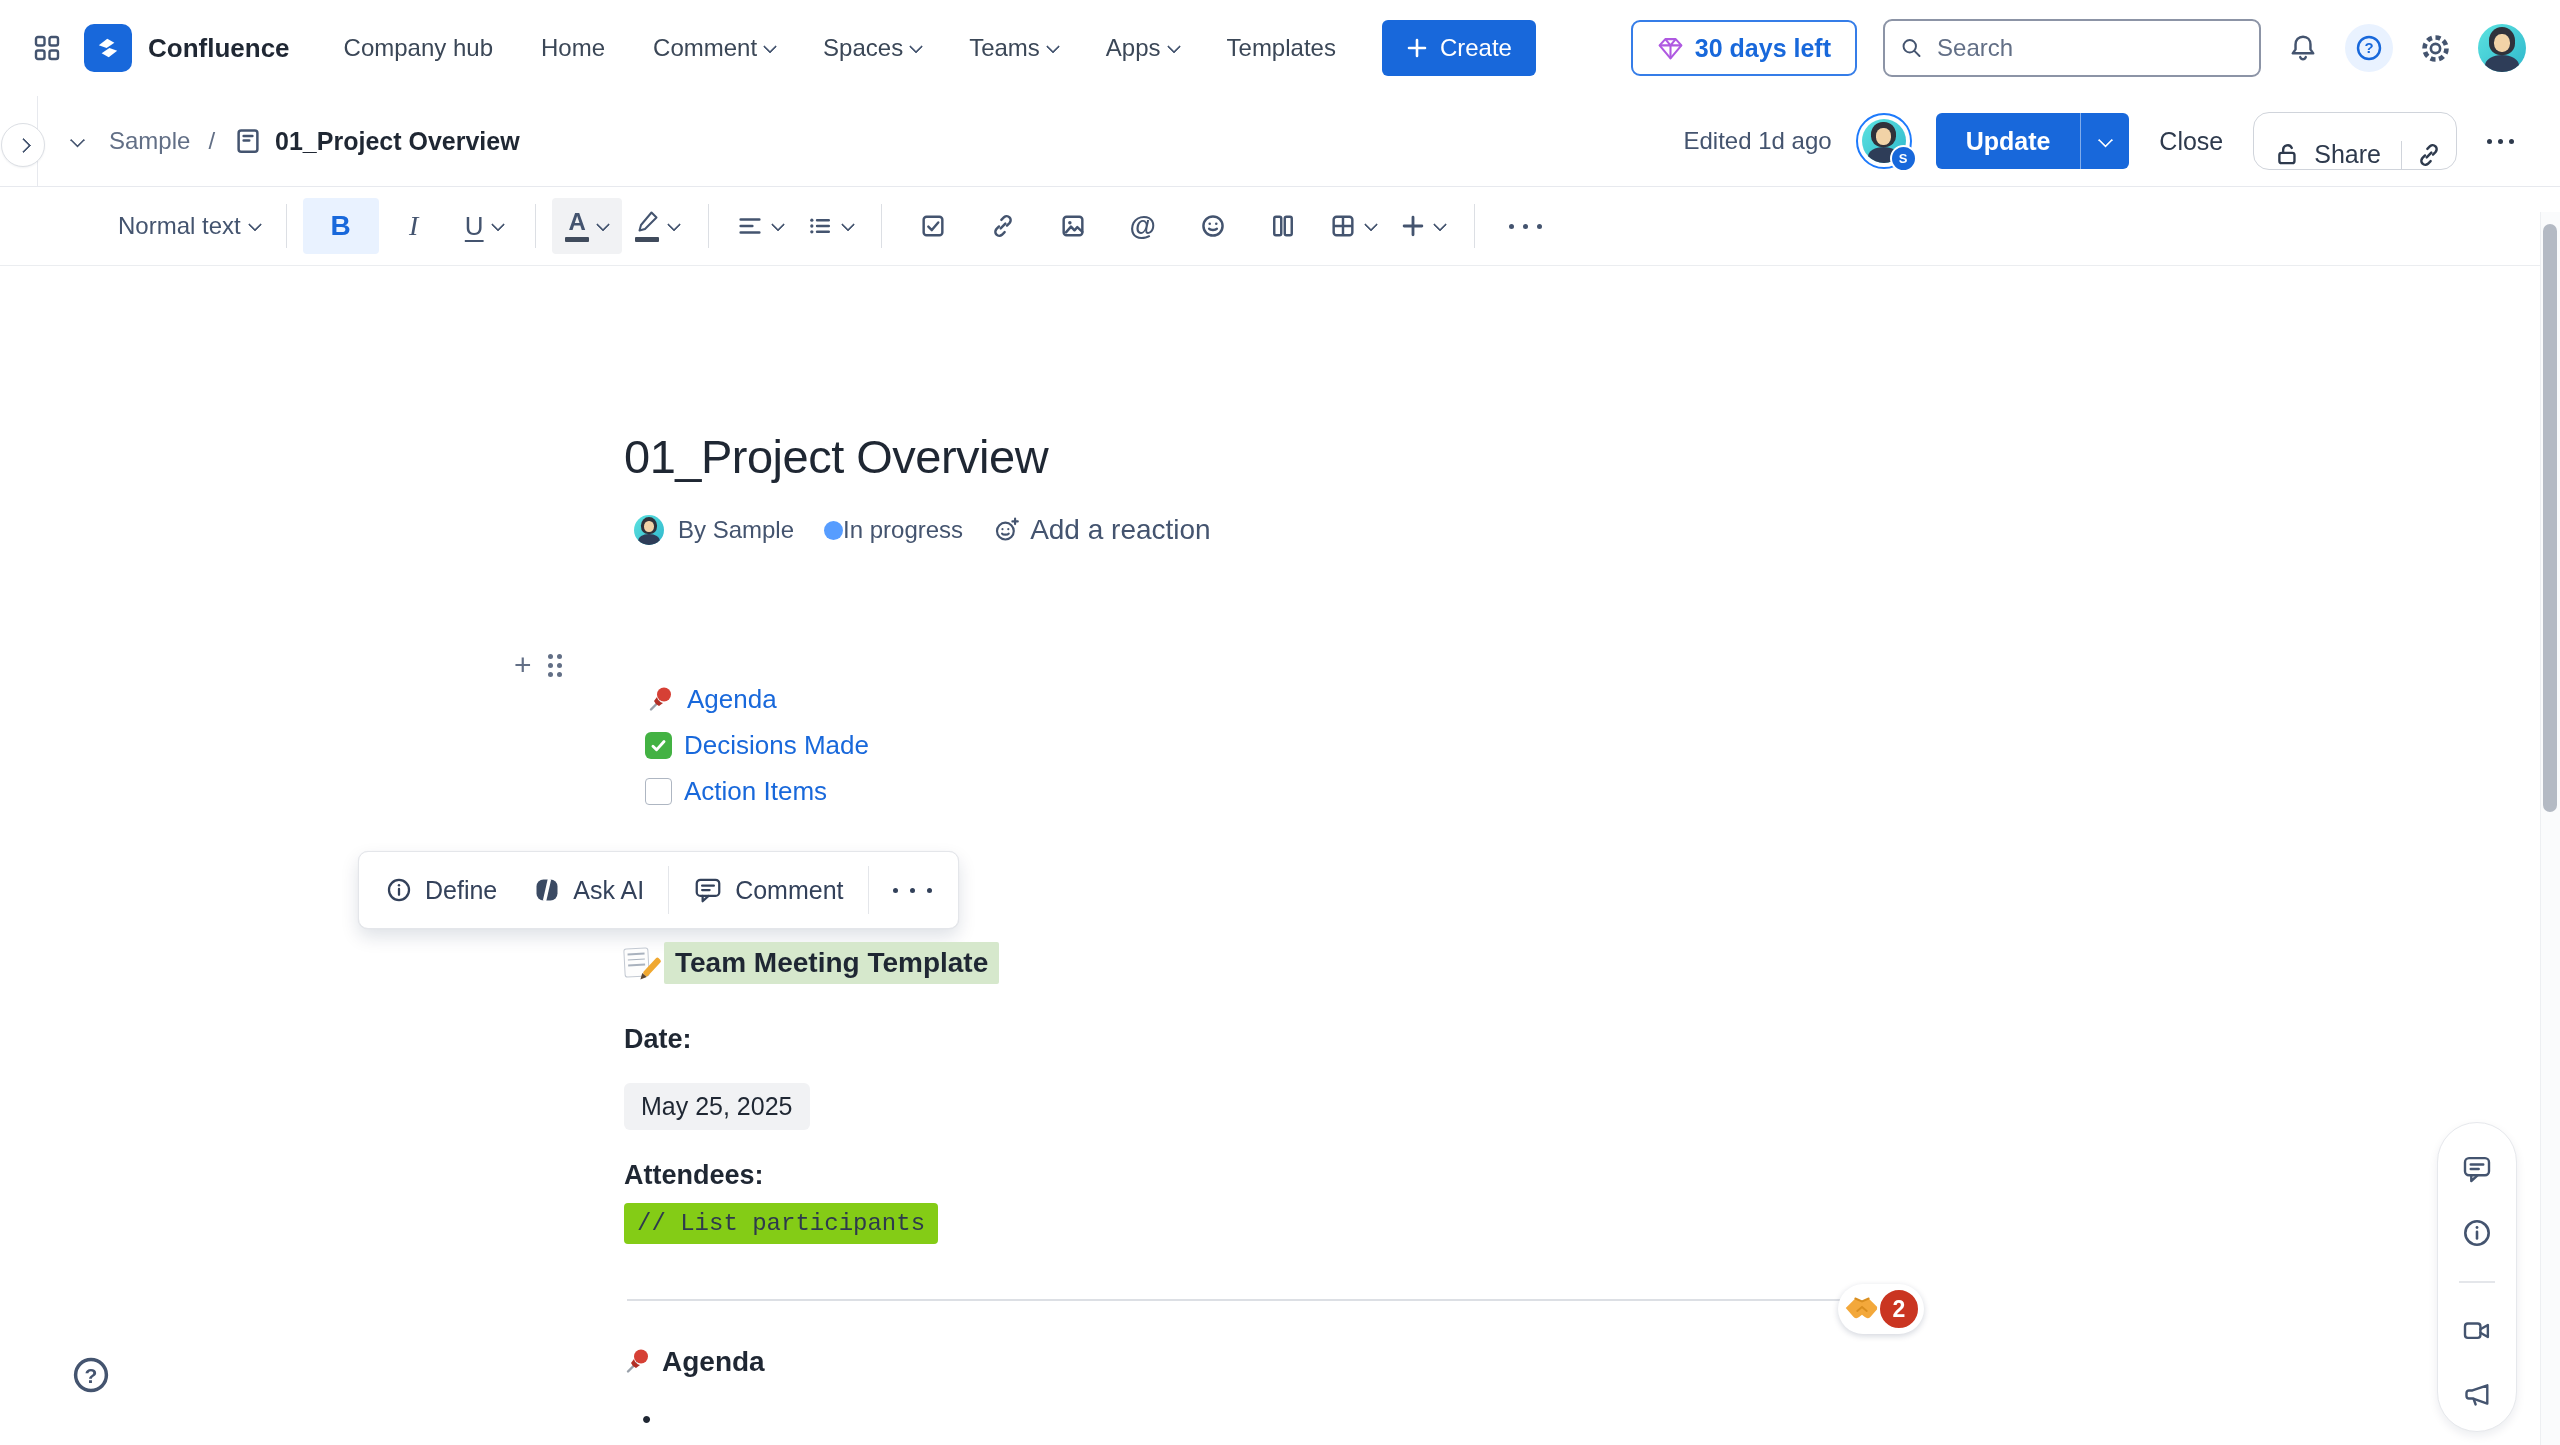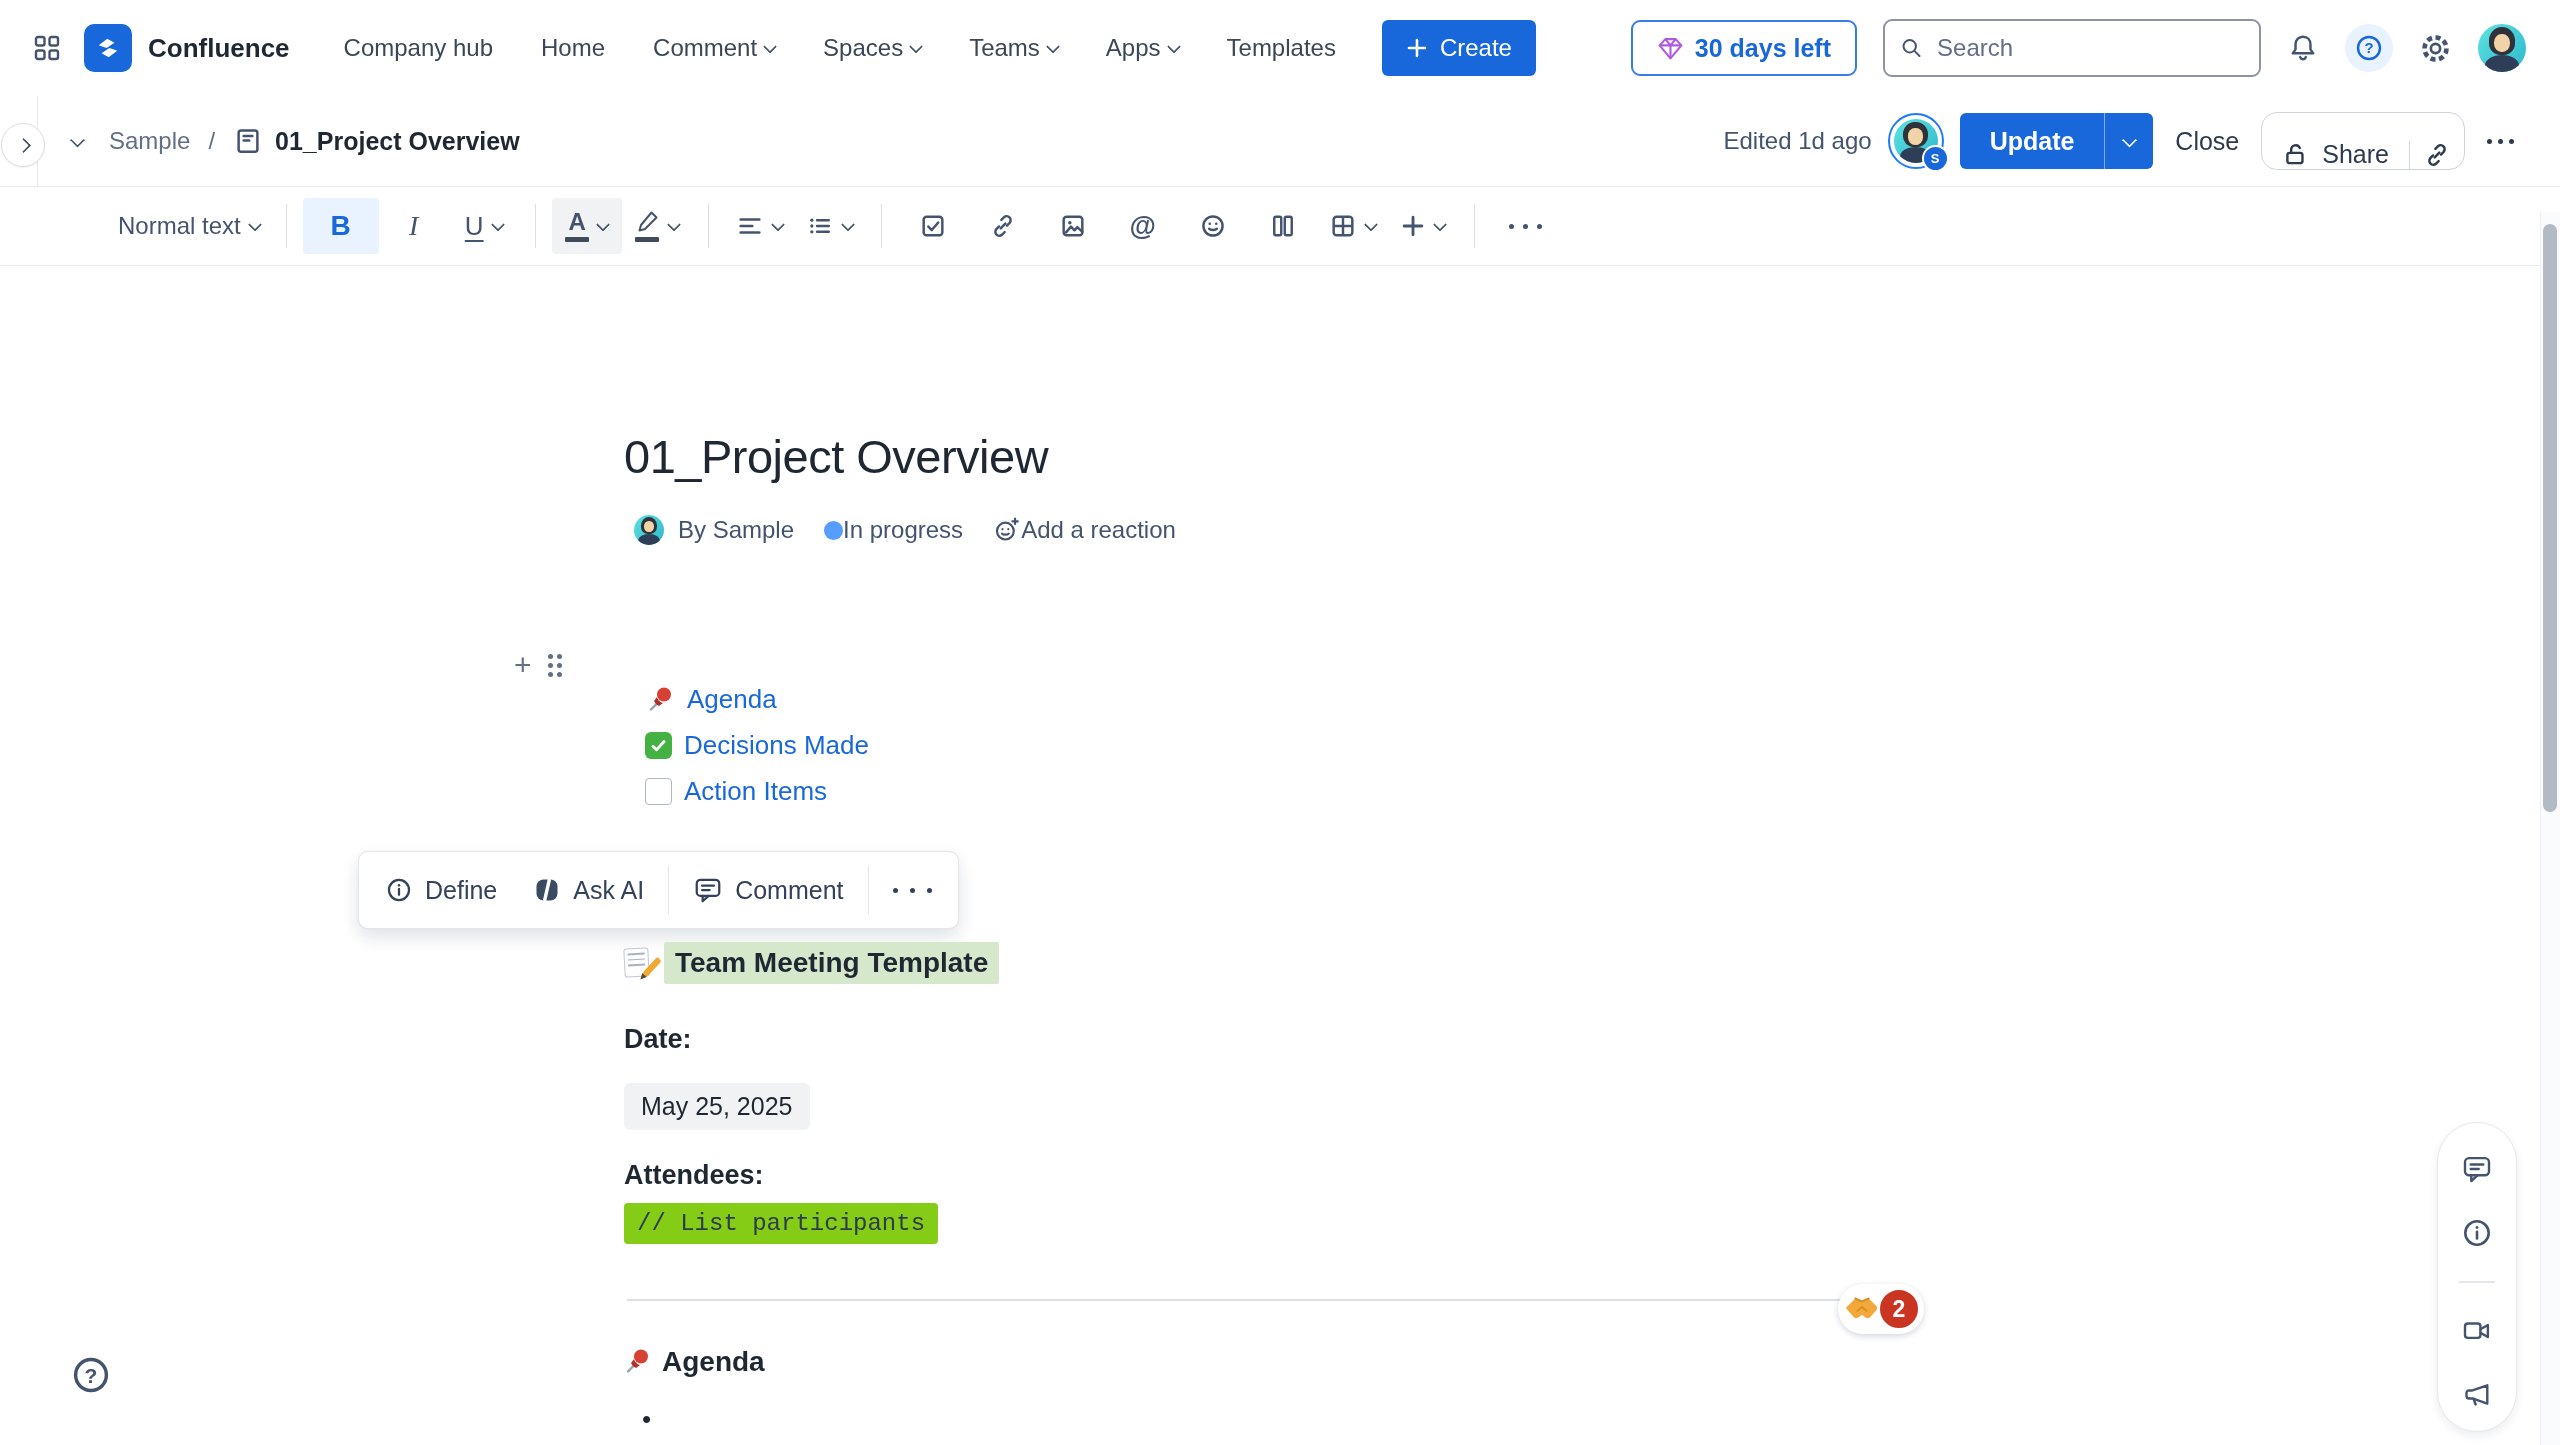--- a/index.html
+++ b/index.html
@@ -40,21 +40,21 @@
   .av30{width:30px;height:30px;}
 
   
   .crumbbar{position:absolute;left:0;top:96px;width:2560px;height:90px;border-bottom:1px solid #E7E9EE;background:#fff;}
   .rail{position:absolute;left:37px;top:0;width:1px;height:90px;background:#E7E9EE;}
   .expand-circle{position:absolute;left:1px;top:27px;width:42px;height:42px;border-radius:50%;border:1.5px solid #DCDFE4;background:#fff;display:flex;align-items:center;justify-content:center;color:#44546F;cursor:pointer;box-shadow:0 1px 2px rgba(9,30,66,.06);}
   .crumb-left{position:absolute;left:72px;top:0;height:90px;display:flex;align-items:center;color:#44546F;}
   .crumb-space{font-size:24px;color:#626F86;margin-left:26px;cursor:pointer;}
   .crumb-sep{font-size:24px;color:#626F86;margin:0 18px;}
   .crumb-page{font-size:25px;font-weight:bold;color:#1F2733;margin-left:12px;cursor:pointer;}
-  .crumb-right{position:absolute;right:40px;top:0;height:90px;display:flex;align-items:center;gap:16px;}
+  .crumb-right{position:absolute;right:40px;top:0;height:90px;display:flex;align-items:center;gap:24px;}
   .edited{font-size:24px;color:#44546F;}
   .collab{position:relative;width:52px;height:52px;border-radius:50%;border:2.5px solid #1D7AFC;display:flex;align-items:center;justify-content:center;}
   .collab .badge{position:absolute;right:-7px;bottom:-5px;width:23px;height:23px;border-radius:50%;background:#1868DB;border:2.5px solid #fff;color:#fff;font-size:13px;font-weight:bold;display:flex;align-items:center;justify-content:center;}
   .update-group{display:flex;height:56px;border-radius:6px;overflow:hidden;cursor:pointer;}
   .update-main{background:#1868DB;color:#fff;font-size:25px;font-weight:600;display:flex;align-items:center;padding:0 30px;}
   .update-caret{background:#1868DB;border-left:1px solid rgba(255,255,255,.45);width:48px;display:flex;align-items:center;justify-content:center;color:#fff;}
   .close-btn{font-size:25px;color:#2E3A4D;cursor:pointer;margin:0 6px;}
   .share-group{display:flex;height:56px;border:1.5px solid #D0D4DB;border-radius:16px;overflow:hidden;align-items:flex-end;}
   .share-main{display:flex;align-items:center;gap:12px;padding:0 20px;font-size:25px;color:#2E3A4D;cursor:pointer;}
   .share-link{width:54px;display:flex;align-items:center;justify-content:center;border-left:1.5px solid #D0D4DB;cursor:pointer;color:#2E3A4D;}
@@ -74,21 +74,21 @@
   .glyph-stack .g{font-size:24px;font-weight:bold;line-height:24px;color:#44546F;}
   .glyph-stack .bar{width:24px;height:5px;background:#404B5C;border-radius:1px;}
   .eb-at{font-size:27px;font-weight:600;}
 
   
   .doc-title{position:absolute;left:624px;top:398px;font-size:47px;font-weight:500;color:#1F2733;letter-spacing:-0.5px;}
   .byline{position:absolute;left:634px;top:512px;display:flex;align-items:center;height:36px;}
   .byline .by{font-size:24px;color:#44546F;margin-left:14px;}
   .status-dot{width:19px;height:19px;border-radius:50%;background:#579DFF;margin-left:30px;}
   .byline .status{font-size:24px;color:#44546F;}
-  .reaction-add{display:flex;align-items:center;margin-left:30px;color:#44546F;font-size:24px;cursor:pointer;}
+  .reaction-add{display:flex;align-items:center;gap:9px;margin-left:30px;color:#44546F;font-size:28px;cursor:pointer;}
   .block-controls{position:absolute;left:514px;top:650px;display:flex;align-items:center;gap:16px;color:#626F86;}
   .plus-glyph{font-size:30px;line-height:30px;color:#626F86;cursor:pointer;}
   .dots6{display:grid;grid-template-columns:5px 5px;grid-auto-rows:5px;gap:4px;cursor:grab;}
   .dots6 i{background:#626F86;border-radius:50%;display:block;}
   .toc{position:absolute;left:645px;top:684px;display:flex;flex-direction:column;gap:15px;}
   .toc-row{display:flex;align-items:center;gap:12px;cursor:pointer;}
   .toc-row a{font-size:26px;color:#1868DB;text-decoration:none;}
   .chk{width:27px;height:27px;background:#43B243;border-radius:6px;display:flex;align-items:center;justify-content:center;}
   .cal{width:27px;height:27px;border:1.5px solid #AEB6C2;border-radius:4px;background:#fff;overflow:hidden;box-sizing:border-box;}
   .cal .top{height:8px;background:#C75050;background-image:repeating-linear-gradient(90deg,transparent 0 3px,#fff 3px 4.5px);}

